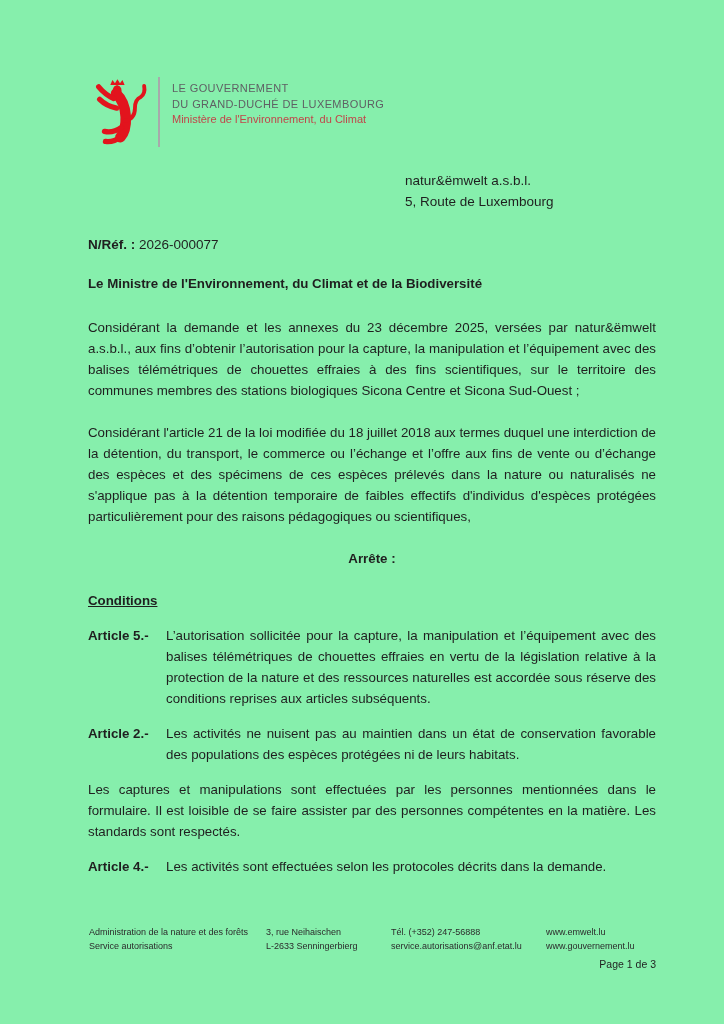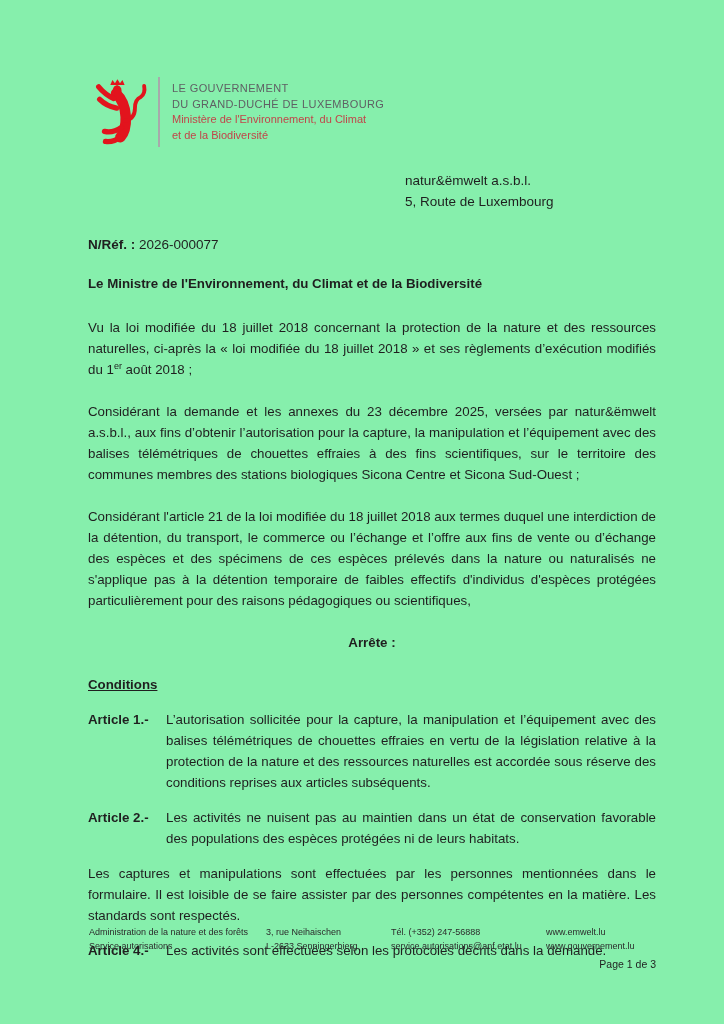--- a/index.html
+++ b/index.html
@@ -58,49 +58,47 @@
         <path d="M32.5 53 q-9 6 -17.5 4" stroke-width="5.5"></path>
         <path d="M31.5 63 q-7 5.5 -15.5 4.5" stroke-width="5.5"></path>
         <path d="M36 46 q10.5 -2 10.5 -13 q0 -9 6 -11.5 q5 -3.5 3.5 -11.5" stroke-width="4"></path>
       </g>
     </svg>
     <div class="logo-divider"></div>
     <div class="logo-text">
       <div class="gov-line">LE GOUVERNEMENT</div>
       <div class="gov-line">DU GRAND-DUCHÉ DE LUXEMBOURG</div>
       <div class="min-line">Ministère de l'Environnement, du Climat</div>
-      <div class="min-line">et de la Biodiversité</div>
     </div>
   </div>
 
   <div class="addressee">
     <div>natur&amp;ëmwelt a.s.b.l.</div>
     <div>5, Route de Luxembourg</div>
   </div>
 
   <div class="reference">
     <b>N/Réf. :</b><span> 2026-000077</span>
   </div>
 
   <div class="content">
 
     <p class="doc-title">Le Ministre de l'Environnement, du Climat et de la Biodiversité</p>
 
-    <p class="para"><span>Vu la loi modifiée du 18 juillet 2018 concernant la protection de la nature et des ressources naturelles, ci-après la « loi modifiée du 18 juillet 2018 » et ses règlements d’exécution modifiés du 1</span><sup>er</sup><span> août 2018 ;</span></p>
 
     <p class="para">Considérant la demande et les annexes du 23 décembre 2025, versées par natur&amp;ëmwelt a.s.b.l., aux fins d’obtenir l’autorisation pour la capture, la manipulation et l’équipement avec des balises télémétriques de chouettes effraies à des fins scientifiques, sur le territoire des communes membres des stations biologiques Sicona Centre et Sicona Sud-Ouest ;</p>
 
     <p class="para">Considérant l'article 21 de la loi modifiée du 18 juillet 2018 aux termes duquel une interdiction de la détention, du transport, le commerce ou l’échange et l’offre aux fins de vente ou d’échange des espèces et des spécimens de ces espèces prélevés dans la nature ou naturalisés ne s'applique pas à la détention temporaire de faibles effectifs d'individus d'espèces protégées particulièrement pour des raisons pédagogiques ou scientifiques,</p>
 
     <p class="arrete">Arrête :</p>
 
     <p class="section-heading">Conditions</p>
 
     <div class="article">
-      <div class="article-label">Article 1.-</div>
+      <div class="article-label">Article 5.-</div>
       <div class="article-text">L’autorisation sollicitée pour la capture, la manipulation et l’équipement avec des balises télémétriques de chouettes effraies en vertu de la législation relative à la protection de la nature et des ressources naturelles est accordée sous réserve des conditions reprises aux articles subséquents.</div>
     </div>
 
     <div class="article">
       <div class="article-label">Article 2.-</div>
       <div class="article-text">Les activités ne nuisent pas au maintien dans un état de conservation favorable des populations des espèces protégées ni de leurs habitats.</div>
     </div>
 
     <div class="article">
       <div class="article-text">Les captures et manipulations sont effectuées par les personnes mentionnées dans le formulaire. Il est loisible de se faire assister par des personnes compétentes en la matière. Les standards sont respectés.</div>

